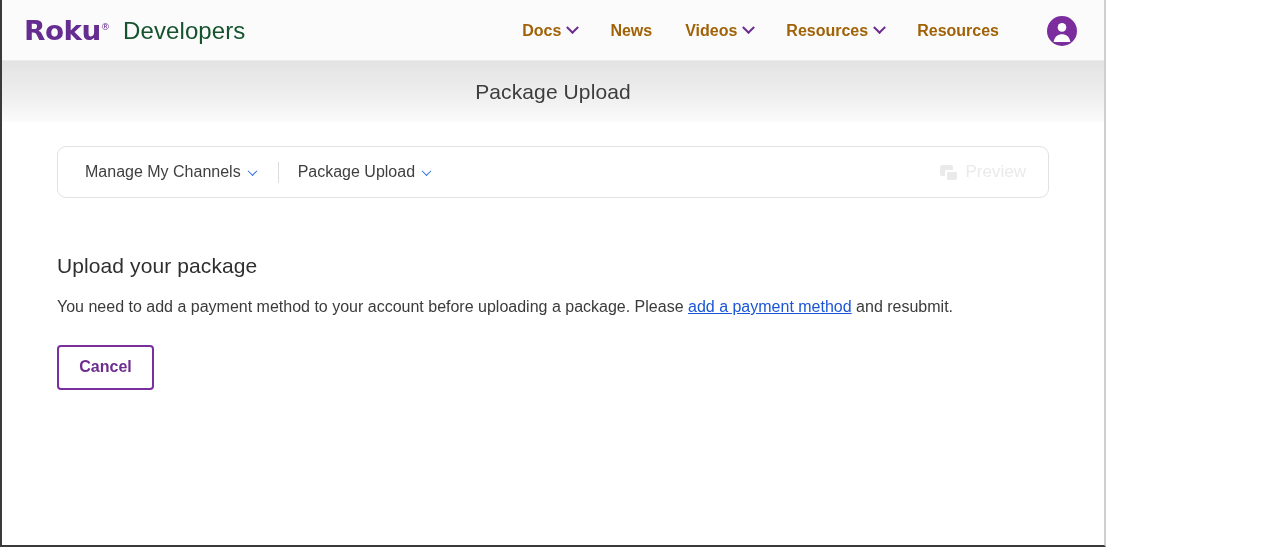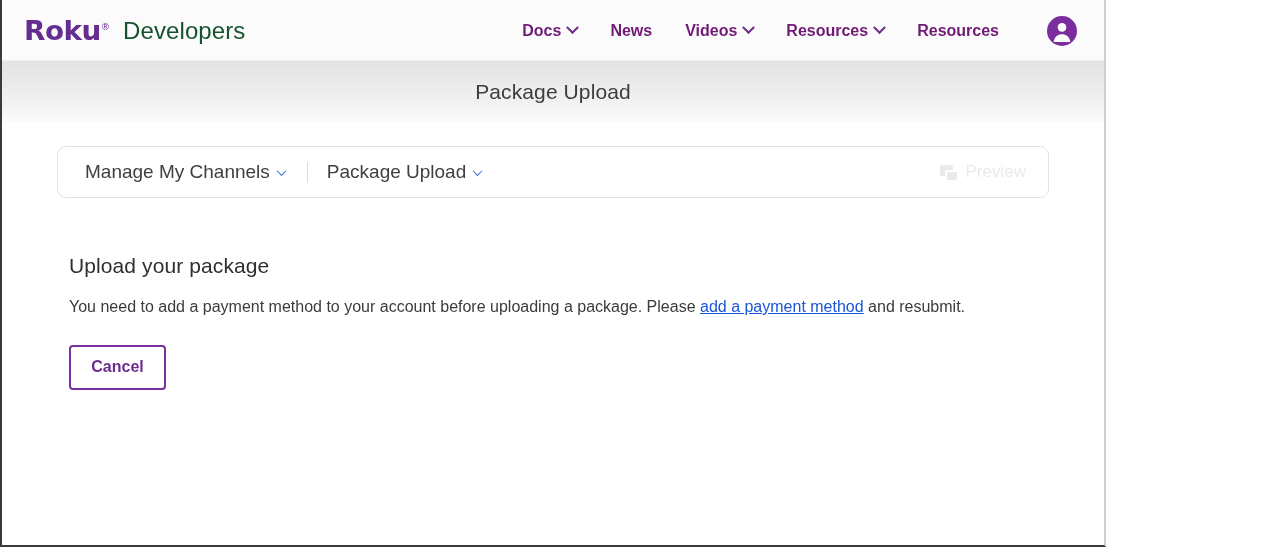--- a/index.html
+++ b/index.html
@@ -68,21 +68,21 @@
     display: flex;
     align-items: center;
     gap: 33px;
   }
   .nav-item {
     display: flex;
     align-items: center;
     gap: 7px;
     font-size: 16px;
     font-weight: bold;
-    color: #701a75;
+    color: #a16207;
     cursor: pointer;
     white-space: nowrap;
     text-align: center;
   }
   .chev {
     display: inline-block;
     width: 9px; height: 9px;
     border-right: 2px solid #6d2d8f;
     border-bottom: 2px solid #6d2d8f;
     transform: rotate(45deg) translate(-2px,-2px);
@@ -119,21 +119,21 @@
     border-radius: 9px;
     background: #fff;
     display: flex;
     align-items: center;
     padding: 0 22px 0 27px;
   }
   .crumb {
     display: flex;
     align-items: center;
     gap: 8px;
-    font-size: 19px;
+    font-size: 16px;
     color: #3f3f3f;
     cursor: pointer;
     white-space: nowrap;
   }
   .crumb-chev {
     display: inline-block;
     width: 7px; height: 7px;
     border-right: 1.7px solid #2f6fe0;
     border-bottom: 1.7px solid #2f6fe0;
     transform: rotate(45deg) translate(-1px,-1px);
@@ -167,21 +167,21 @@
   .preview-icon .r2 {
     position: absolute; left: 5px; top: 5px;
     width: 12px; height: 10px;
     background: #eaeaea;
     border-radius: 2px;
     border-left: 2px solid #fff;
     border-top: 2px solid #fff;
   }
 
   
-  .body-area { padding: 0 55px; margin-left: 12px; }
+  .body-area { padding: 0 55px; }
   .section-title {
     margin-top: 56px;
     font-size: 21px;
     color: #2f2f2f;
     font-weight: 400;
     letter-spacing: 0.1px;
   }
   .msg {
     margin-top: 18px;
     font-size: 16px;

